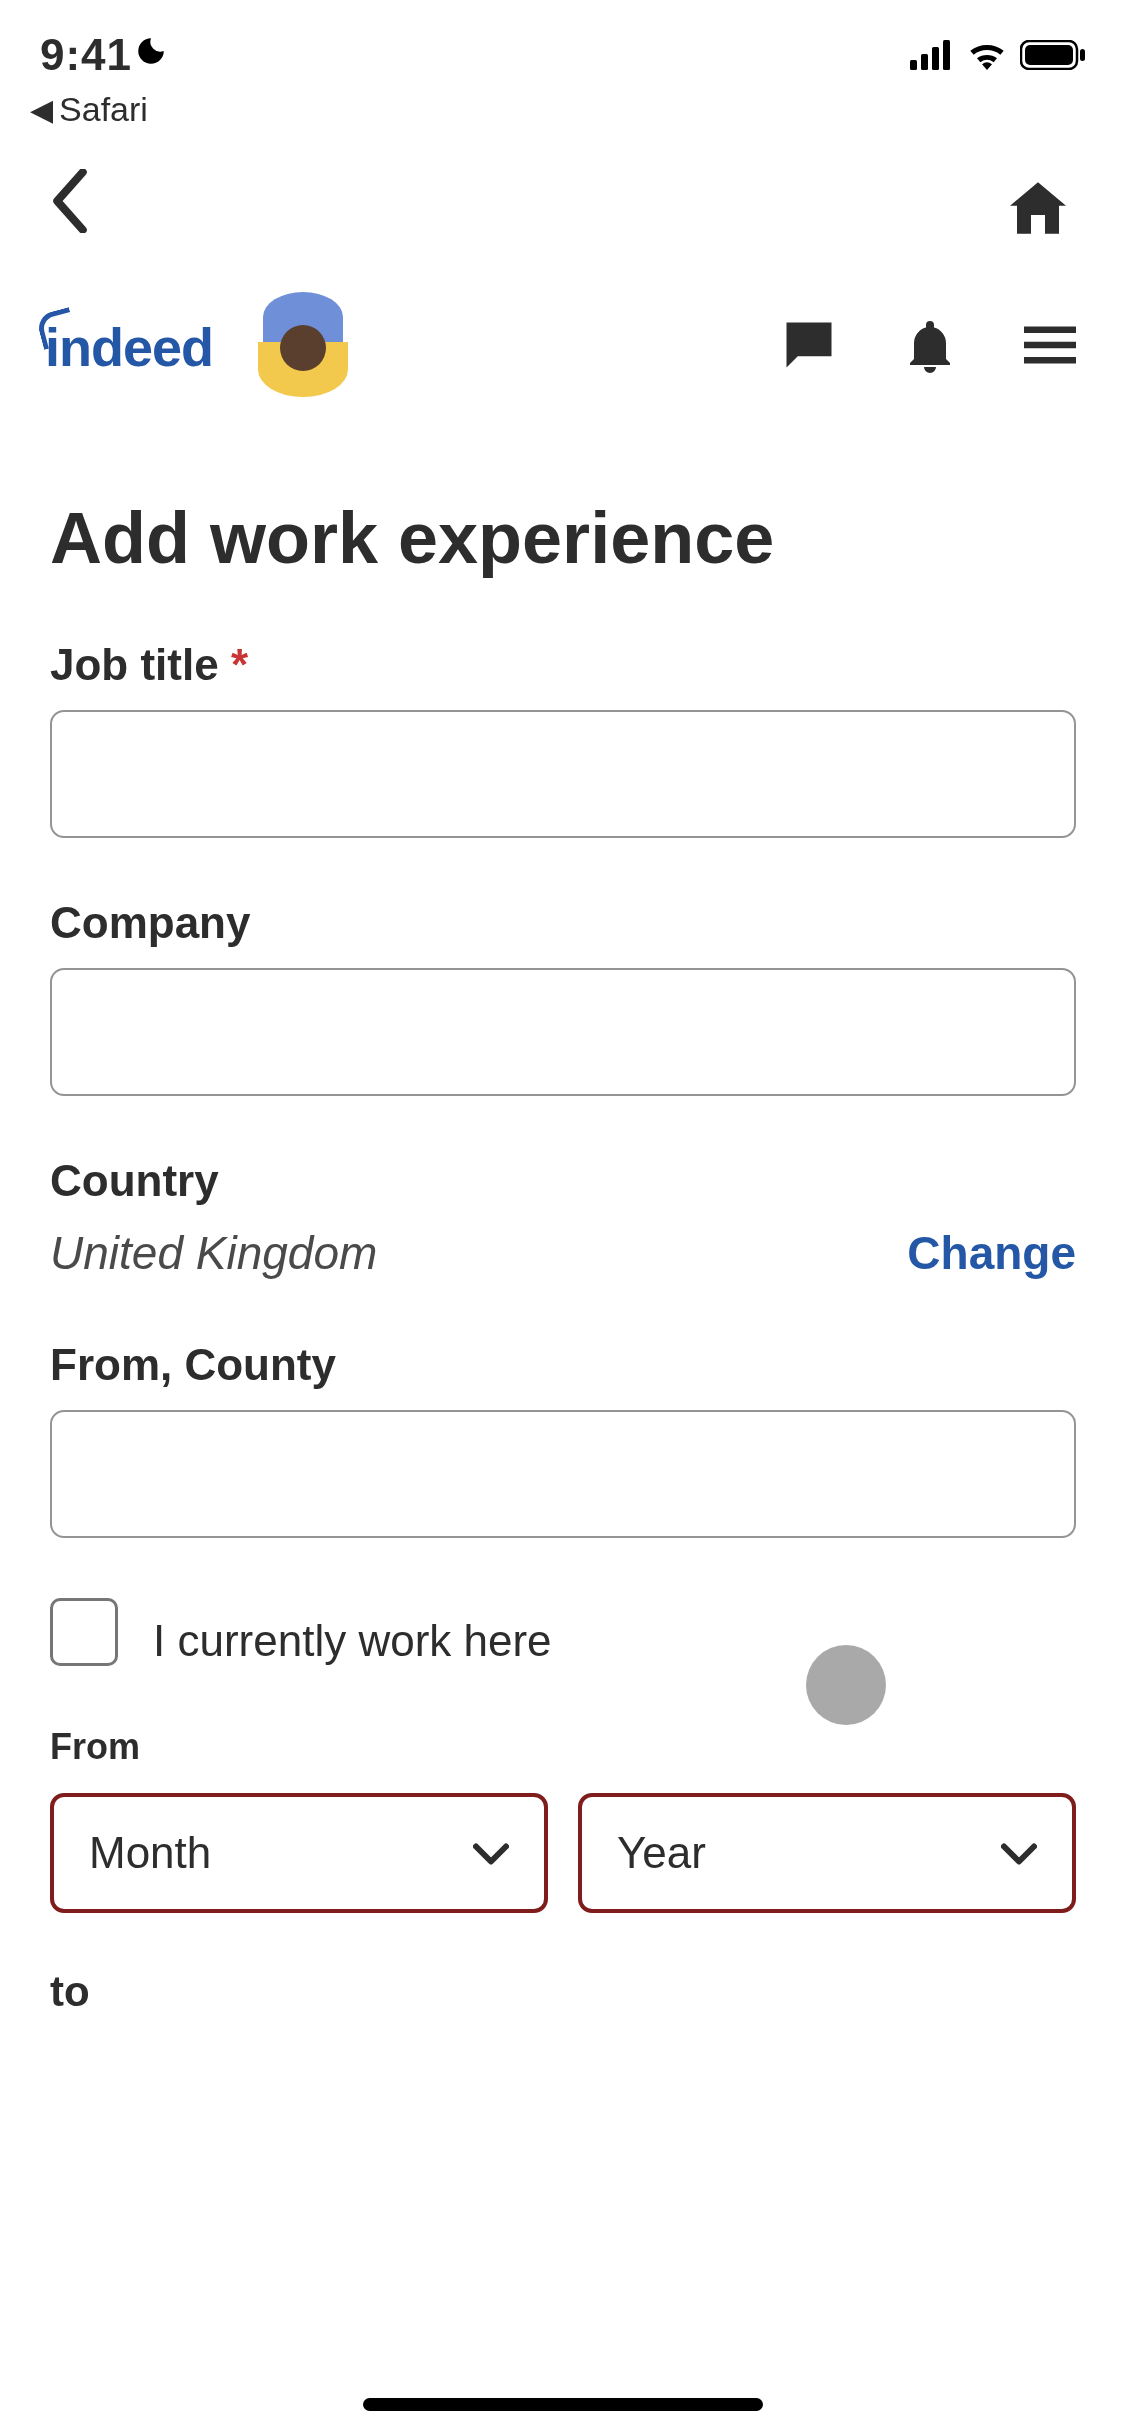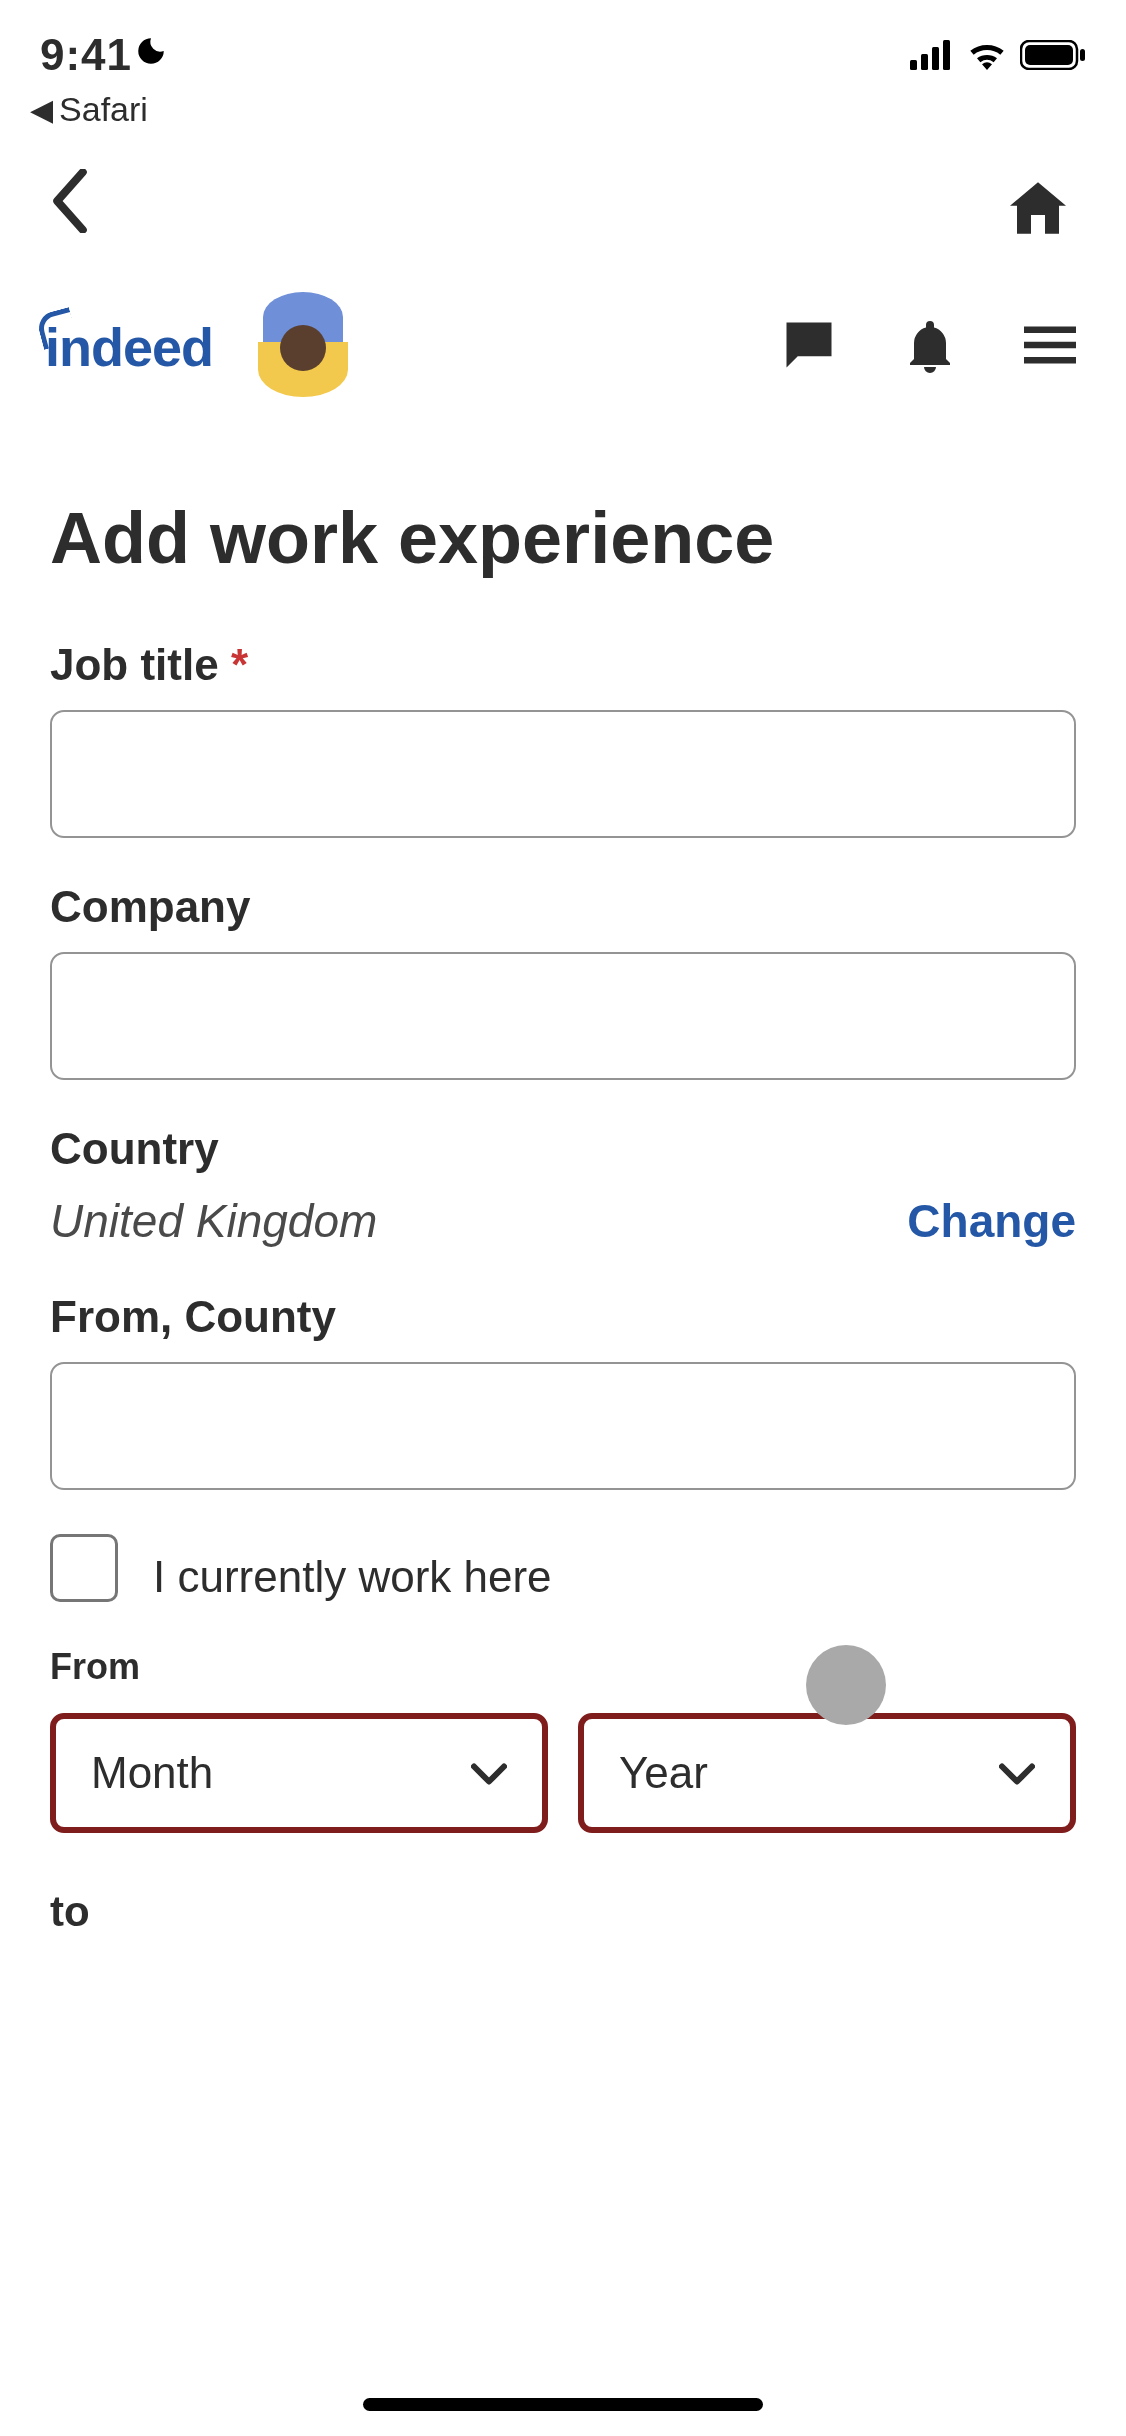--- a/index.html
+++ b/index.html
@@ -148,21 +148,21 @@
     .content {
       padding: 60px 50px 0 50px;
     }
     .page-title {
       font-size: 72px;
       font-weight: 800;
       color: #2d2d2d;
       margin-bottom: 61px;
     }
     .form-group {
-      margin-bottom: 44px;
+      margin-bottom: 60px;
     }
     .label {
       font-size: 44px;
       font-weight: 700;
       color: #2d2d2d;
       margin-bottom: 20px;
       display: block;
     }
     .required {
       color: #c93434;
@@ -222,21 +222,21 @@
       font-weight: 700;
       margin-bottom: 25px;
     }
     .select-row {
       display: flex;
       gap: 30px;
     }
     .select-box {
       flex: 1;
       height: 120px;
-      border: 6px solid #7f1d1d;
+      border: 4px solid #7f1d1d;
       border-radius: 14px;
       display: flex;
       align-items: center;
       justify-content: space-between;
       padding: 0 35px;
       cursor: pointer;
       background: #fff;
     }
     .select-text {
       font-size: 44px;

